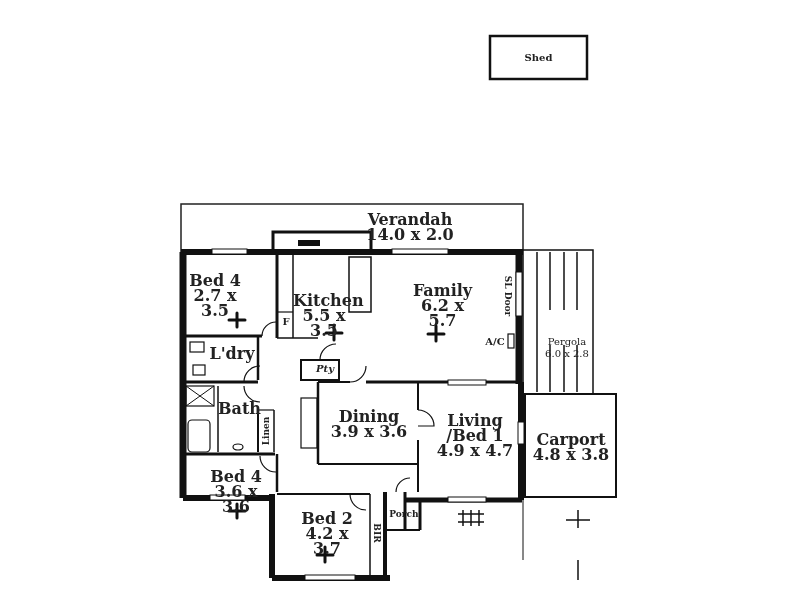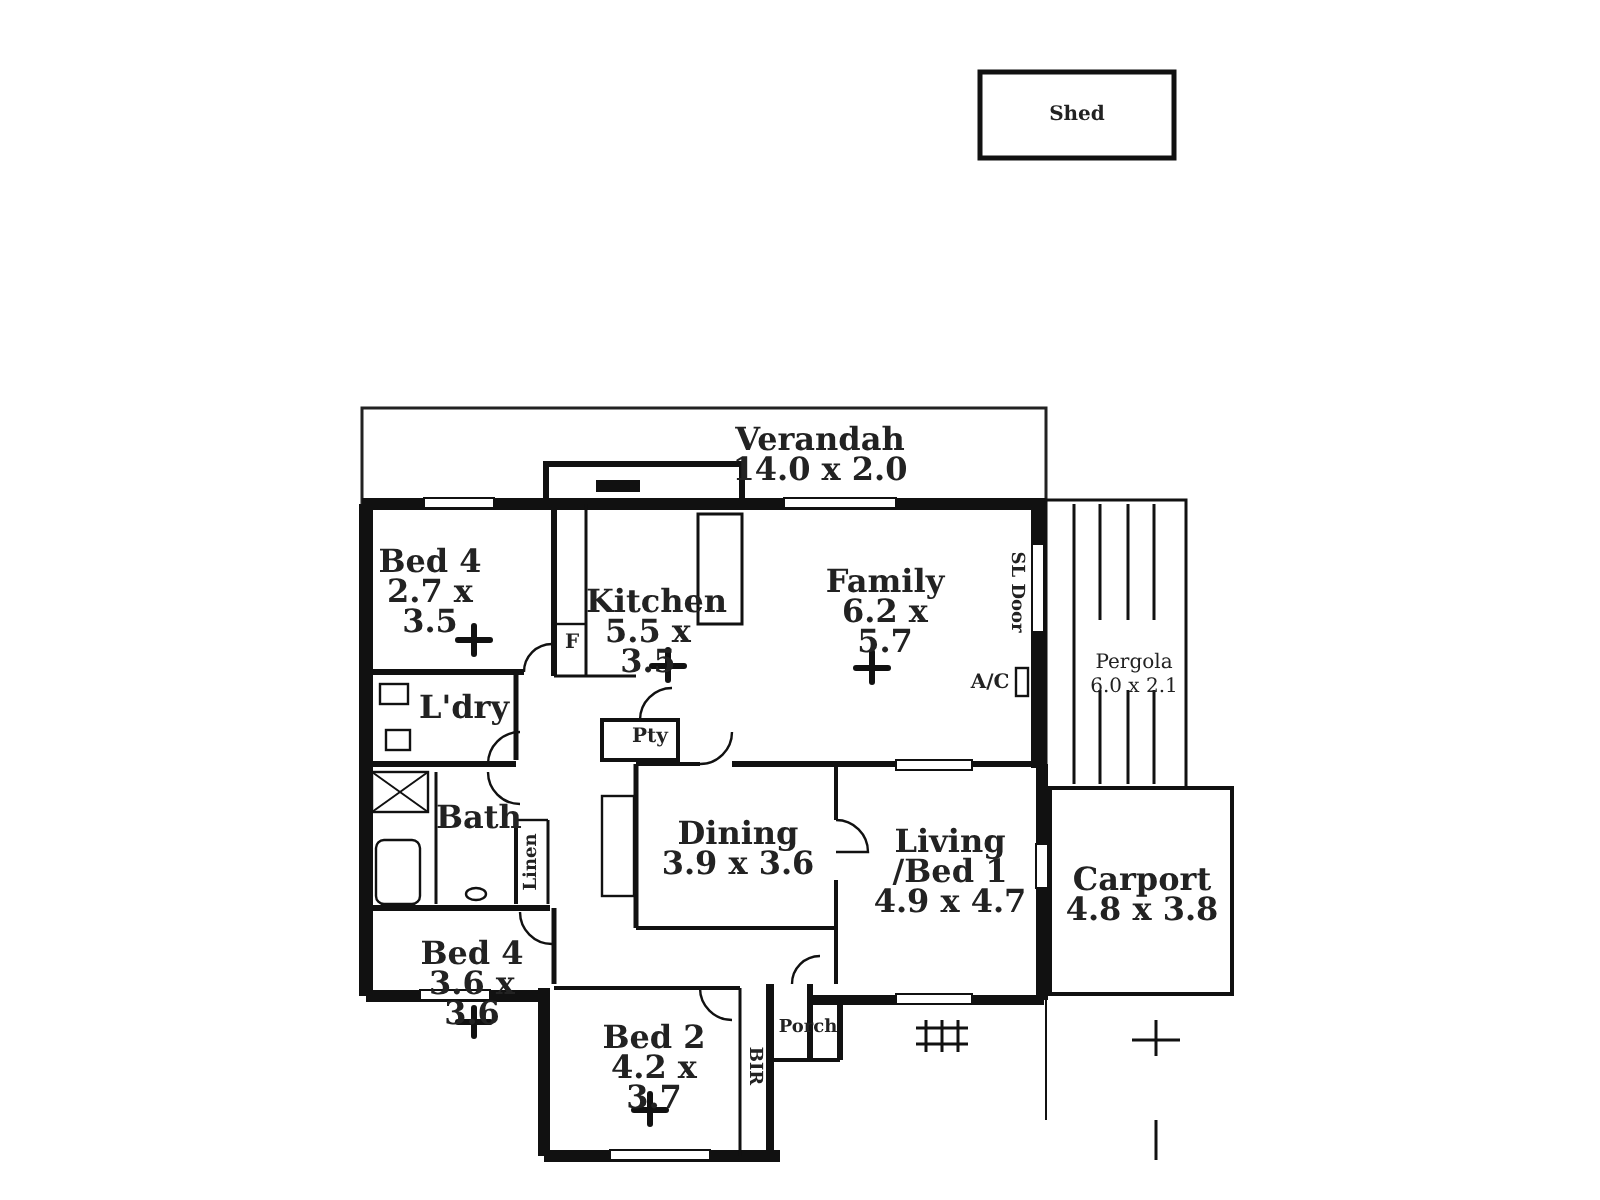--- a/index.html
+++ b/index.html
@@ -149,30 +149,30 @@
 </div>
 <div class="lbl small" style="left:281px;top:316px;width:10px;">F</div>
 
 <div class="lbl" style="left:405px;top:283px;width:75px;">
   <div>Family</div>
   <div>6.2 x 5.7</div>
 </div>
 <div class="lbl small" style="left:483px;top:290px;width:50px;transform:rotate(90deg);font-size:9px;">SL Door</div>
 <div class="lbl small" style="left:482px;top:336px;width:26px;">A/C</div>
 
-<div class="lbl small" style="left:537px;top:326px;width:60px;font-weight:normal;">
+<div class="lbl small" style="left:537px;top:336px;width:60px;font-weight:normal;">
   <div>Pergola</div>
-  <div>6.0 x 2.1</div>
+  <div>6.0 x 2.8</div>
 </div>
 
 <div class="lbl" style="left:208px;top:346px;width:48px;">
   <div>L'dry</div>
 </div>
 
-<div class="lbl small" style="left:303px;top:363px;width:44px;">
+<div class="lbl small" style="left:303px;top:363px;width:44px;font-style:italic;">
   <div>Pty</div>
 </div>
 
 <div class="lbl" style="left:218px;top:401px;width:38px;">
   <div>Bath</div>
 </div>
 
 <div class="lbl small" style="left:246px;top:425px;width:40px;transform:rotate(-90deg);font-size:9px;">
   <div>Linen</div>
 </div>

